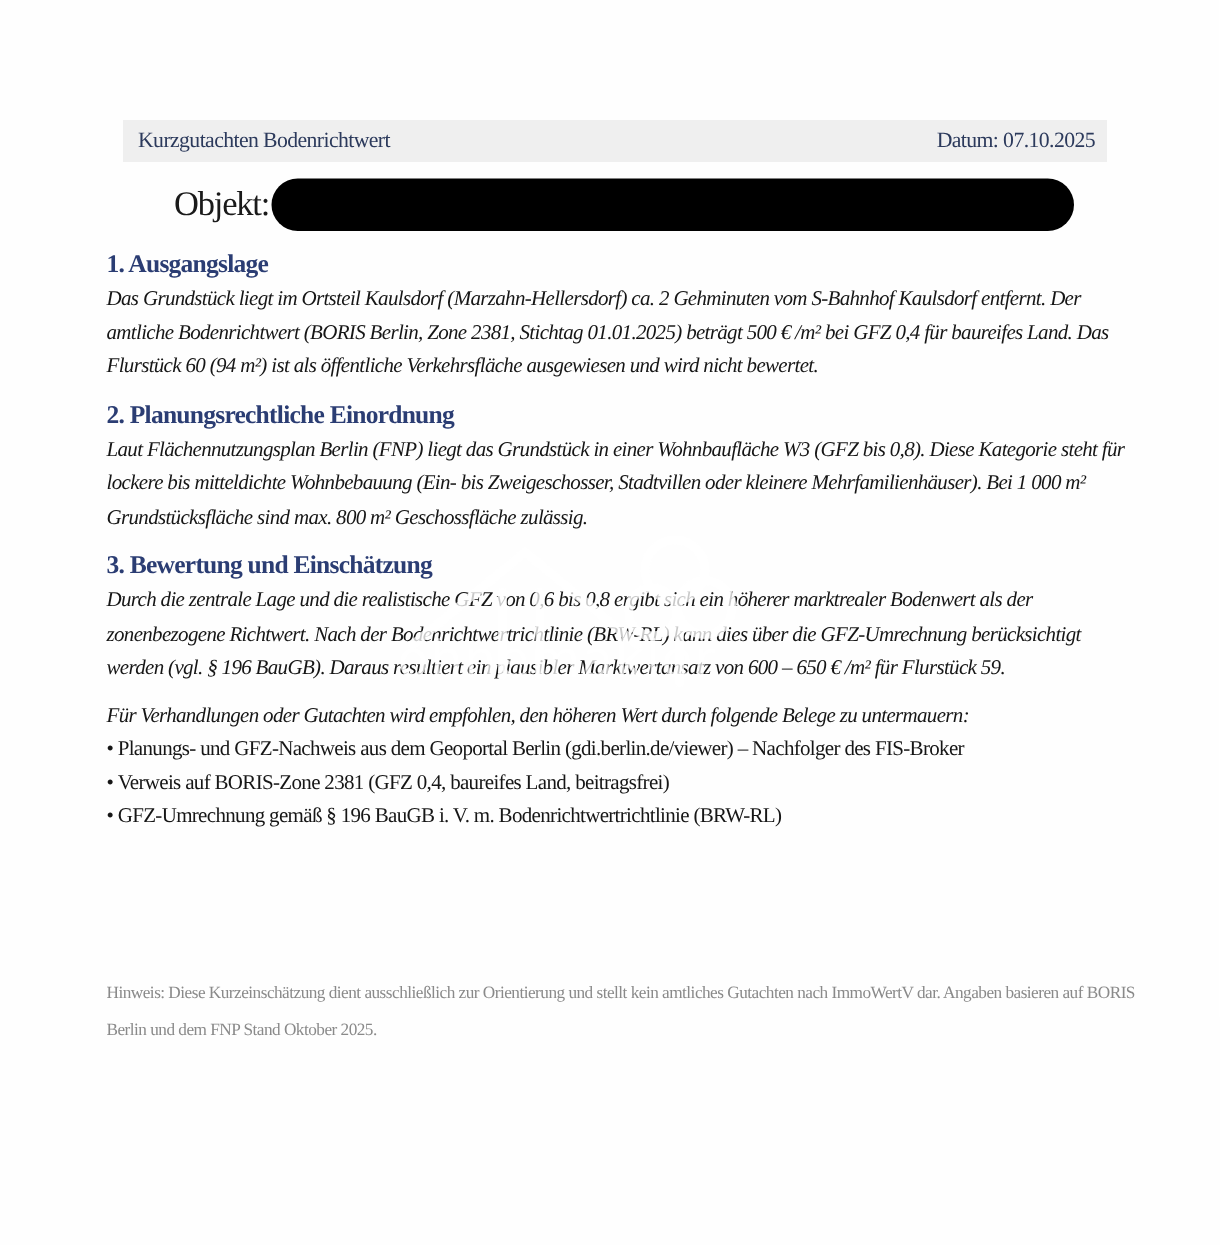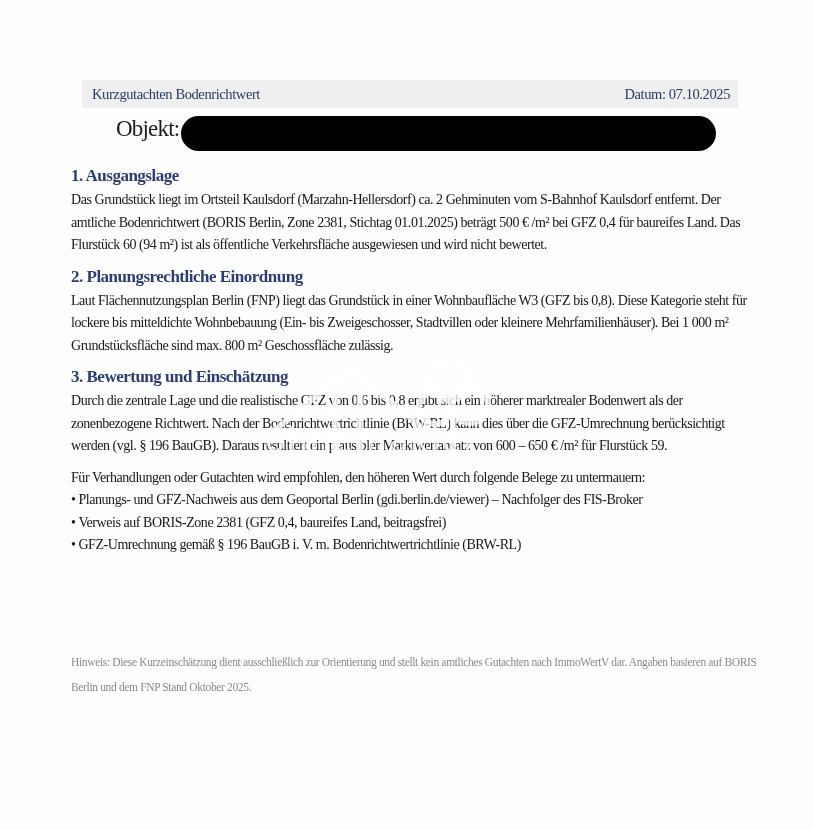--- a/index.html
+++ b/index.html
@@ -31,20 +31,21 @@
       padding: 0 8px 0 10px;
       font-size: 14.5px;
       color: #2c3a5c;
       letter-spacing: -0.4px;
     }
     .object-row {
       position: absolute;
       left: 116px; top: 116px;
       height: 40px;
       display: flex;
+      align-items: center;
     }
     .object-label {
       font-size: 23px;
       color: #1a1a1a;
       letter-spacing: -0.8px;
       margin-right: 2px;
     }
     .redaction {
       width: 535px;
       height: 35px;
@@ -62,20 +63,21 @@
       color: #2b3d73;
       letter-spacing: -0.5px;
       line-height: 22px;
       margin-bottom: 2px;
     }
     .section-body {
       font-size: 14px;
       line-height: 22.5px;
       letter-spacing: -0.45px;
       color: #161616;
+      font-style: italic;
     }
     .bullet-list { list-style: none; }
     .bullet-list li {
       font-size: 14px;
       line-height: 22.5px;
       letter-spacing: -0.45px;
       color: #161616;
     }
     .bullet-list li .dot { margin-right: 3px; }
     .note {

